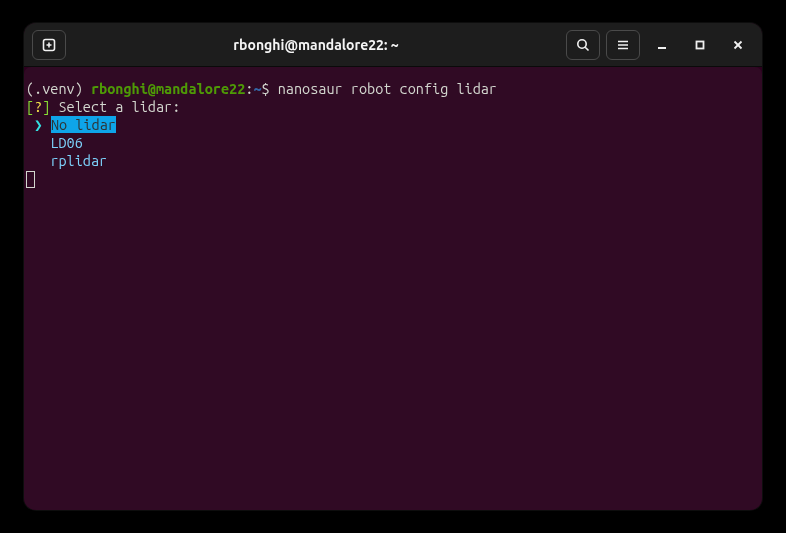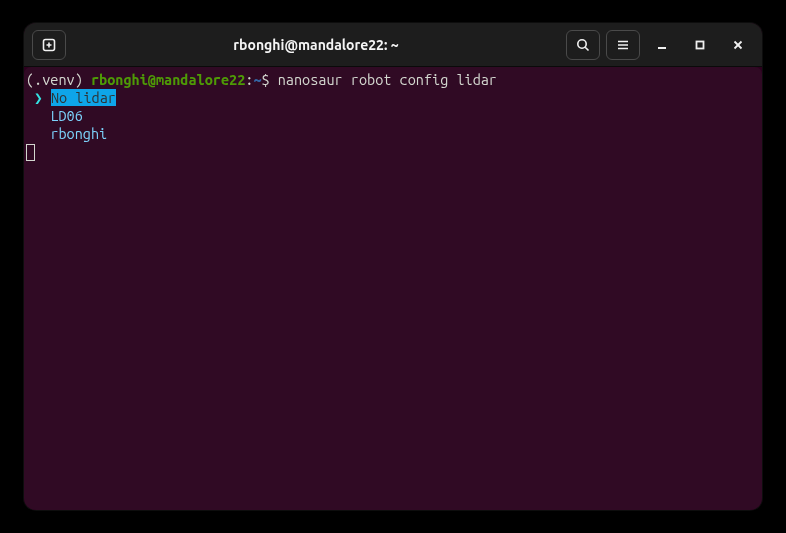--- a/index.html
+++ b/index.html
@@ -80,21 +80,21 @@
     .win-ctrl svg {
       width: 12px;
       height: 12px;
       stroke: #f0f0f0;
       fill: none;
       stroke-width: 1.8;
     }
     .terminal {
       flex: 1;
       background: #300a24;
-      padding: 4px 2px;
+      padding: 13px 2px;
       font-size: 14.5px;
       line-height: 18px;
       color: #eeeeec;
       font-family: 'Ubuntu Mono', 'DejaVu Sans Mono', monospace;
       border-radius: 7px;
     }
     .line {
       white-space: pre;
     }
     .venv { color: #d3d7cf; }
@@ -171,18 +171,19 @@
         <svg viewBox="0 0 12 12">
           <line x1="2.5" y1="2.5" x2="9.5" y2="9.5"></line>
           <line x1="9.5" y1="2.5" x2="2.5" y2="9.5"></line>
         </svg>
       </div>
     </div>
   </div>
 
   <div class="terminal">
     <div class="line"><span class="venv">(.venv) </span><span class="user-host">rbonghi@mandalore22</span><span class="colon">:</span><span class="path">~</span><span class="dollar">$ </span><span class="cmd">nanosaur robot config lidar</span></div>
+    <div class="line"><span class="bracket">[</span><span class="qmark">?</span><span class="bracket">]</span><span class="prompt-text"> Select a lidar:</span></div>
     <div class="line"><span class="pointer-cell"> ❯ </span><span class="selected-opt">No lidar</span></div>
     <div class="line"><span class="indent">   </span><span class="opt">LD06</span></div>
-    <div class="line"><span class="indent">   </span><span class="opt">rbonghi</span></div>
+    <div class="line"><span class="indent">   </span><span class="opt">rplidar</span></div>
     <div class="line"><span class="cursor-block"></span></div>
   </div>
 </div>
 
 </body></html>

